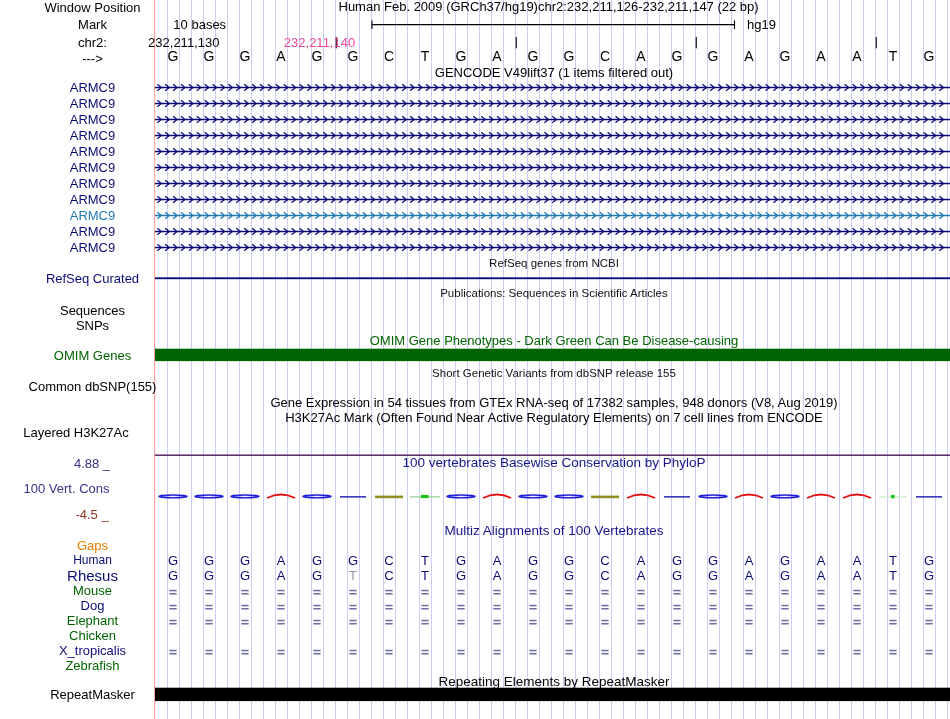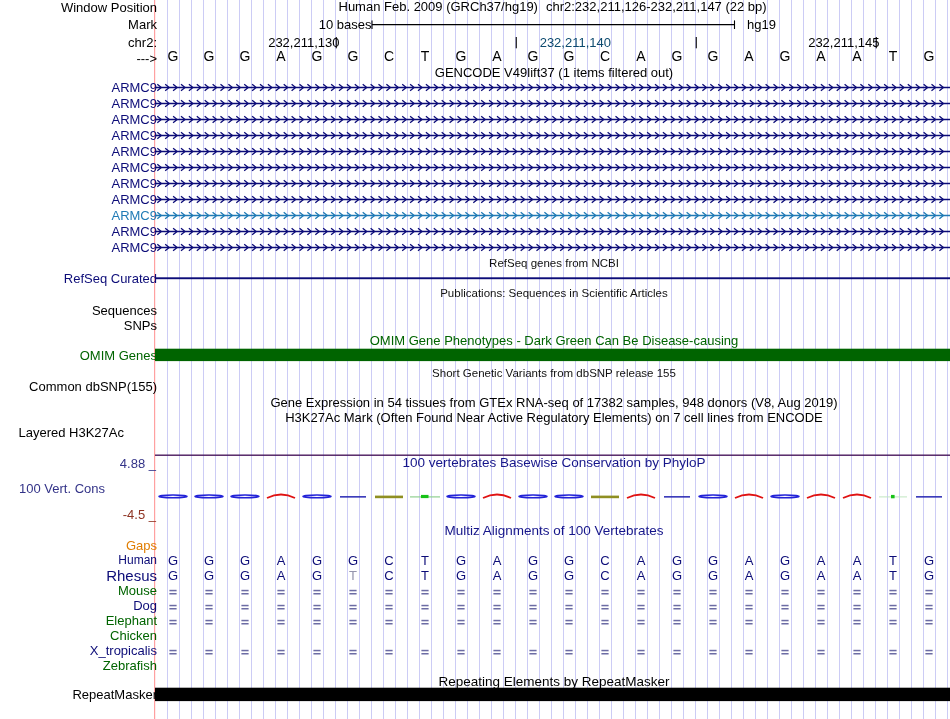--- a/index.html
+++ b/index.html
@@ -1,16 +1,16 @@
 <!DOCTYPE html>
 <html><head><meta charset="utf-8"><style>
 *{margin:0;padding:0;box-sizing:border-box}
 html,body{width:950px;height:719px;background:#fff;overflow:hidden}
 #c{position:relative;width:950px;height:719px;font-family:"Liberation Sans",sans-serif;background:#fff}
-.lb{position:absolute;left:6px;text-align:right;line-height:15px;white-space:pre}
+.lb{position:absolute;left:17px;text-align:center;line-height:15px;white-space:pre}
 .ct{position:absolute;left:155px;width:798px;text-align:center;line-height:15px;white-space:pre}
 .ab{position:absolute;line-height:15px;white-space:pre}
 </style></head><body>
 <div id="c">
 <svg width="950" height="719" viewBox="0 0 950 719" style="position:absolute;left:0;top:0">
       <g fill="#ccccf5">
         <rect x="167" y="0" width="1" height="719"></rect>
         <rect x="179" y="0" width="1" height="719"></rect>
         <rect x="191" y="0" width="1" height="719"></rect>
         <rect x="203" y="0" width="1" height="719"></rect>
@@ -252,26 +252,25 @@
       <use href="#eq" y="591.0"></use>
       <use href="#eq" y="606.0"></use>
       <use href="#eq" y="621.0"></use>
       <use href="#eq" y="651.0"></use>
       <rect x="155" y="687.7" width="795" height="13.4" fill="#000"></rect>
     </svg>
 <div class="lb" style="top:0.0px;width:151px;color:#000;font-size:13px">Window Position</div>
     <div class="lb" style="top:17.0px;width:151px;color:#000;font-size:13px">Mark</div>
     <div class="lb" style="top:35.0px;width:151px;color:#000;font-size:13px">chr2:</div>
     <div class="lb" style="top:51.0px;width:151px;color:#000;font-size:13px">---&gt;</div>
-    <div class="ab" style="left:338.5px;top:-0.6px;color:#000;font-size:13px">Human Feb. 2009 (GRCh37/hg19)<span style="margin-left:8px">chr2:232,211,126-232,211,147 (22 bp)</span></div>
+    <div class="ab" style="left:338.5px;top:-0.6px;color:#000;font-size:13px">Human Feb. 2009 (GRCh37/hg19)<span style="">chr2:232,211,126-232,211,147 (22 bp)</span></div>
     <div class="lb" style="top:17.0px;width:365.5px;color:#000;font-size:13px">10 bases</div>
     <div class="ab" style="left:747px;top:17.0px;color:#000;font-size:13px">hg19</div>
     <div class="lb" style="top:35.0px;width:333.5px;color:#000;font-size:13px">232,211,130</div>
-    <div class="lb" style="top:35.0px;width:605px;color:#0c4a6e;font-size:13px">232,211,140</div>
-    <div class="lb" style="top:35.0px;width:873.5px;color:#000;font-size:13px">232,211,145</div>
+    <div class="lb" style="top:35.0px;width:605px;color:#ec4899;font-size:13px">232,211,140</div>
     <div class="ct" style="top:65.0px;color:#000;font-size:13px">GENCODE V49lift37 (1 items filtered out)</div>
     <div class="lb" style="top:80.0px;width:151px;color:#0c0c78;font-size:13px">ARMC9</div>
     <div class="lb" style="top:96.0px;width:151px;color:#0c0c78;font-size:13px">ARMC9</div>
     <div class="lb" style="top:112.0px;width:151px;color:#0c0c78;font-size:13px">ARMC9</div>
     <div class="lb" style="top:128.0px;width:151px;color:#0c0c78;font-size:13px">ARMC9</div>
     <div class="lb" style="top:144.0px;width:151px;color:#0c0c78;font-size:13px">ARMC9</div>
     <div class="lb" style="top:160.0px;width:151px;color:#0c0c78;font-size:13px">ARMC9</div>
     <div class="lb" style="top:176.0px;width:151px;color:#0c0c78;font-size:13px">ARMC9</div>
     <div class="lb" style="top:192.0px;width:151px;color:#0c0c78;font-size:13px">ARMC9</div>
     <div class="lb" style="top:208.0px;width:151px;color:#1f7ab5;font-size:13px">ARMC9</div>

